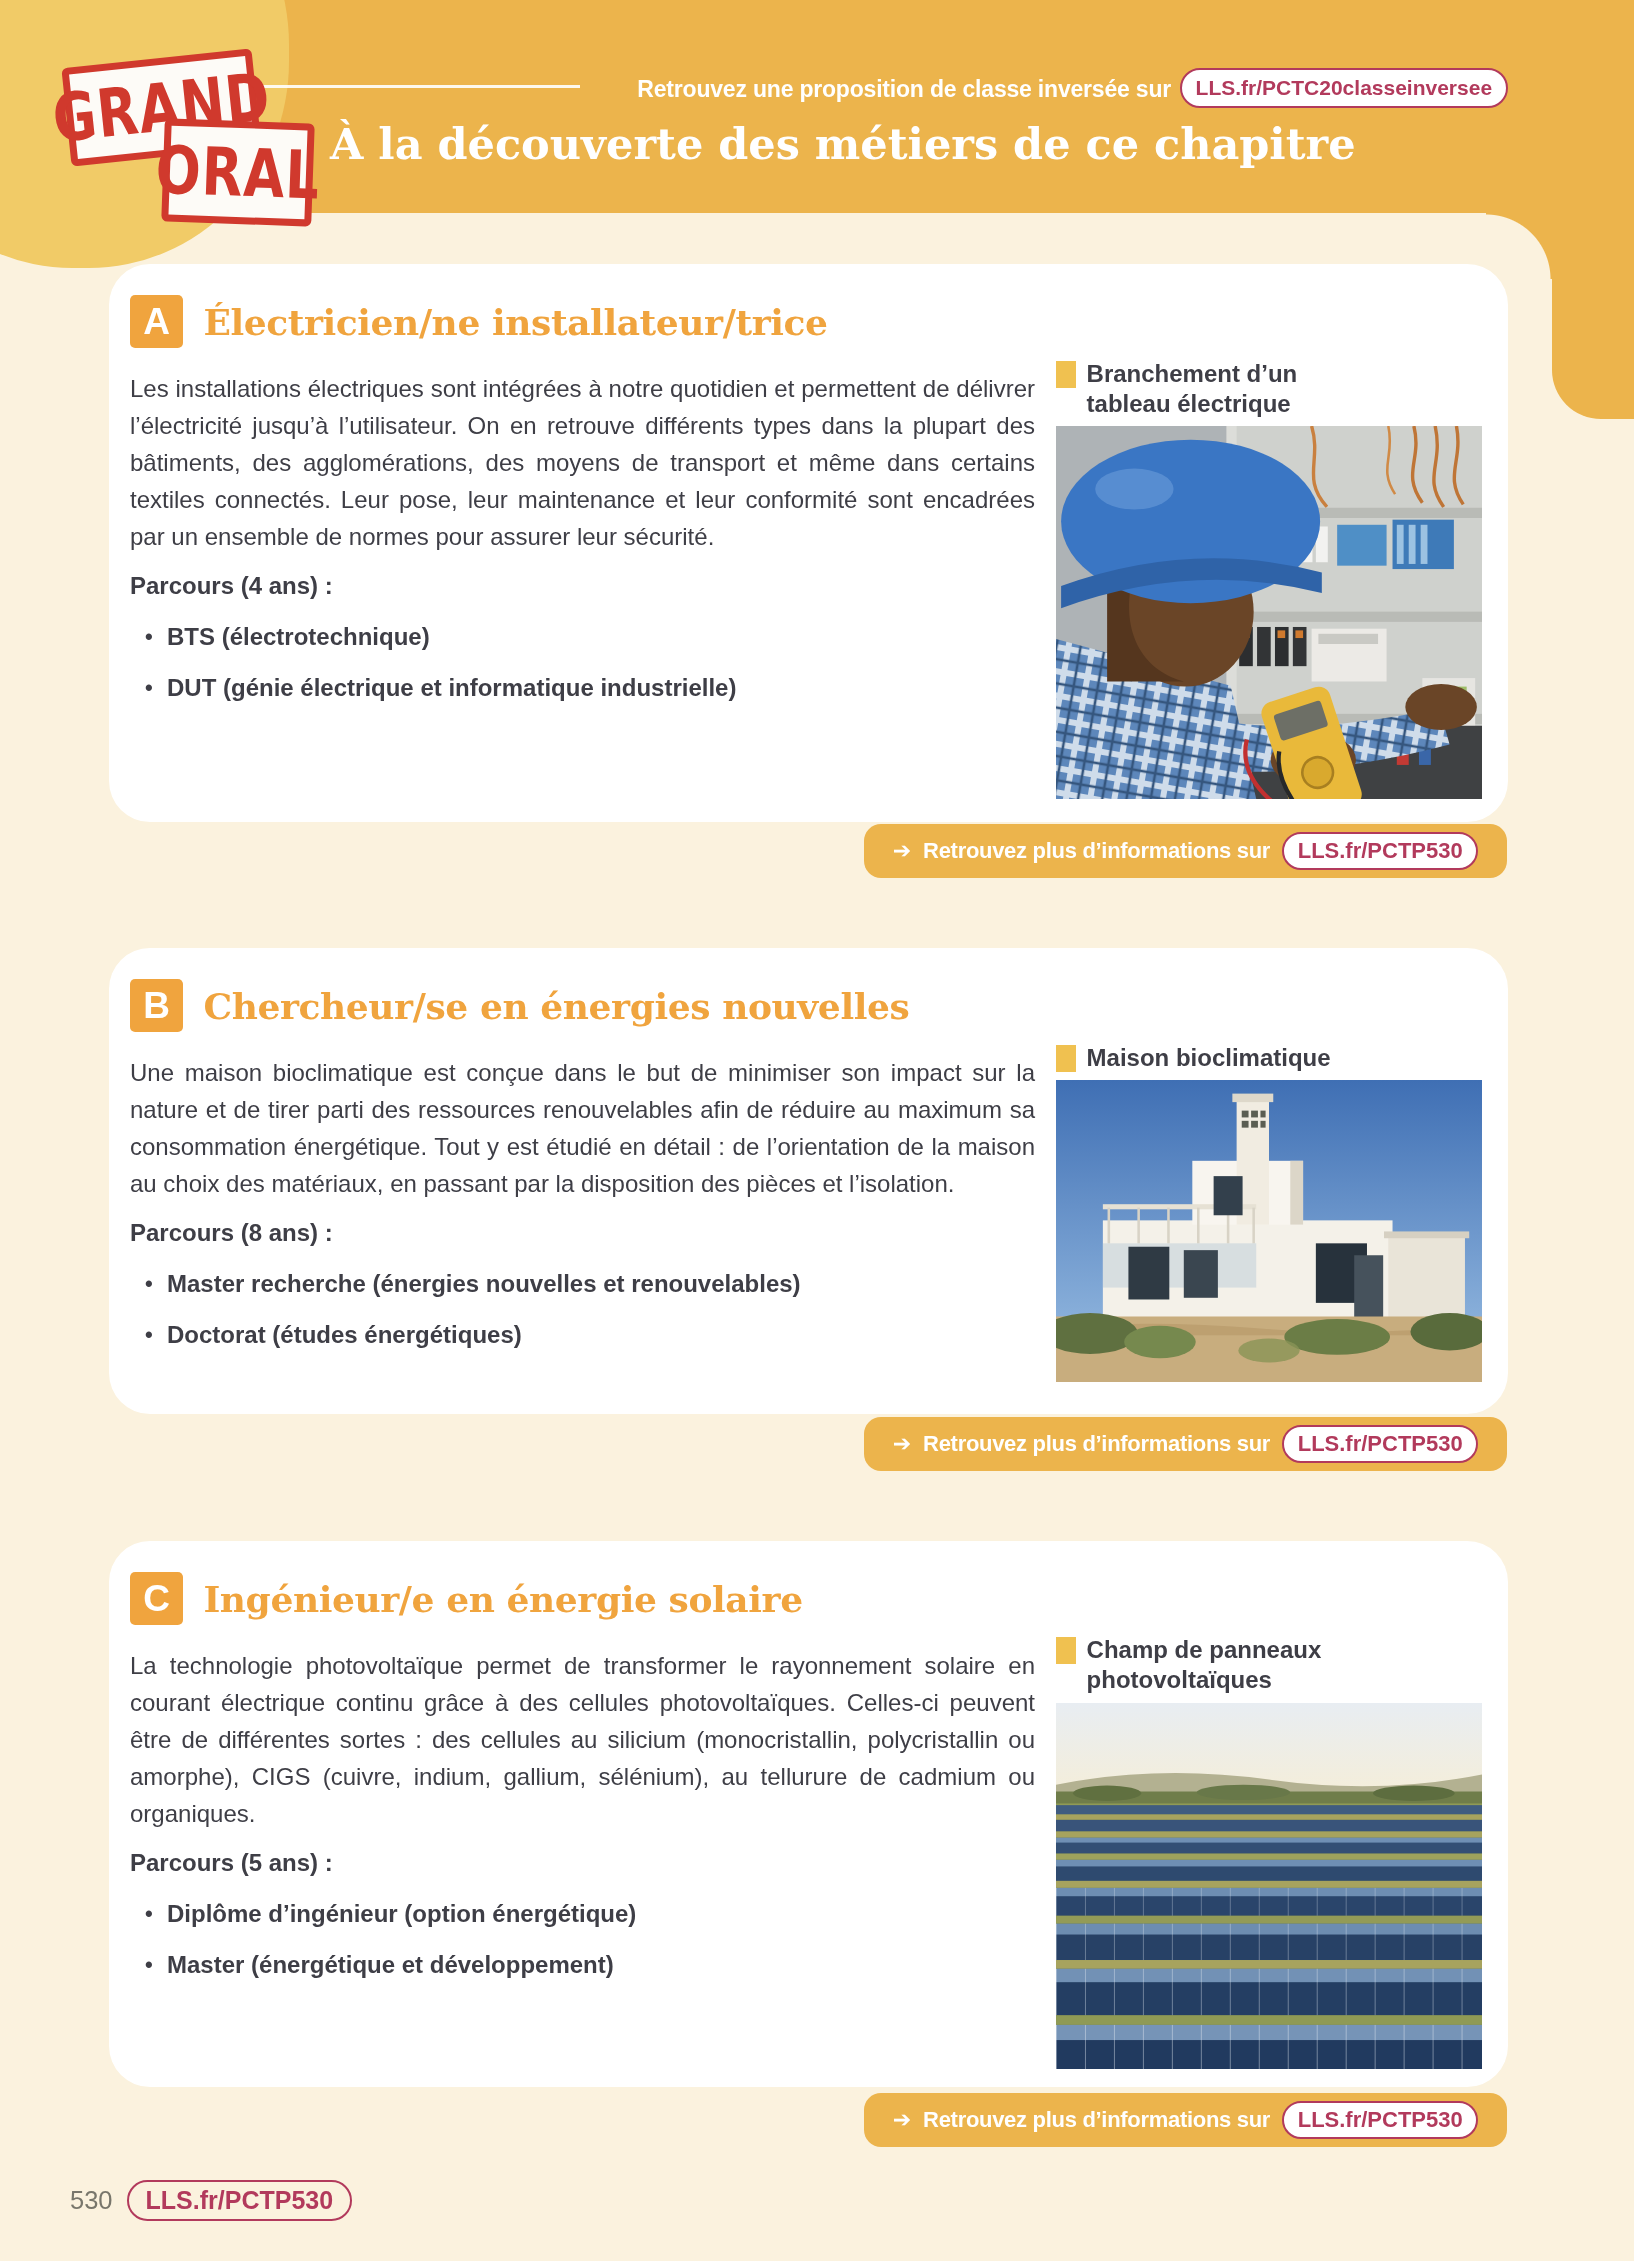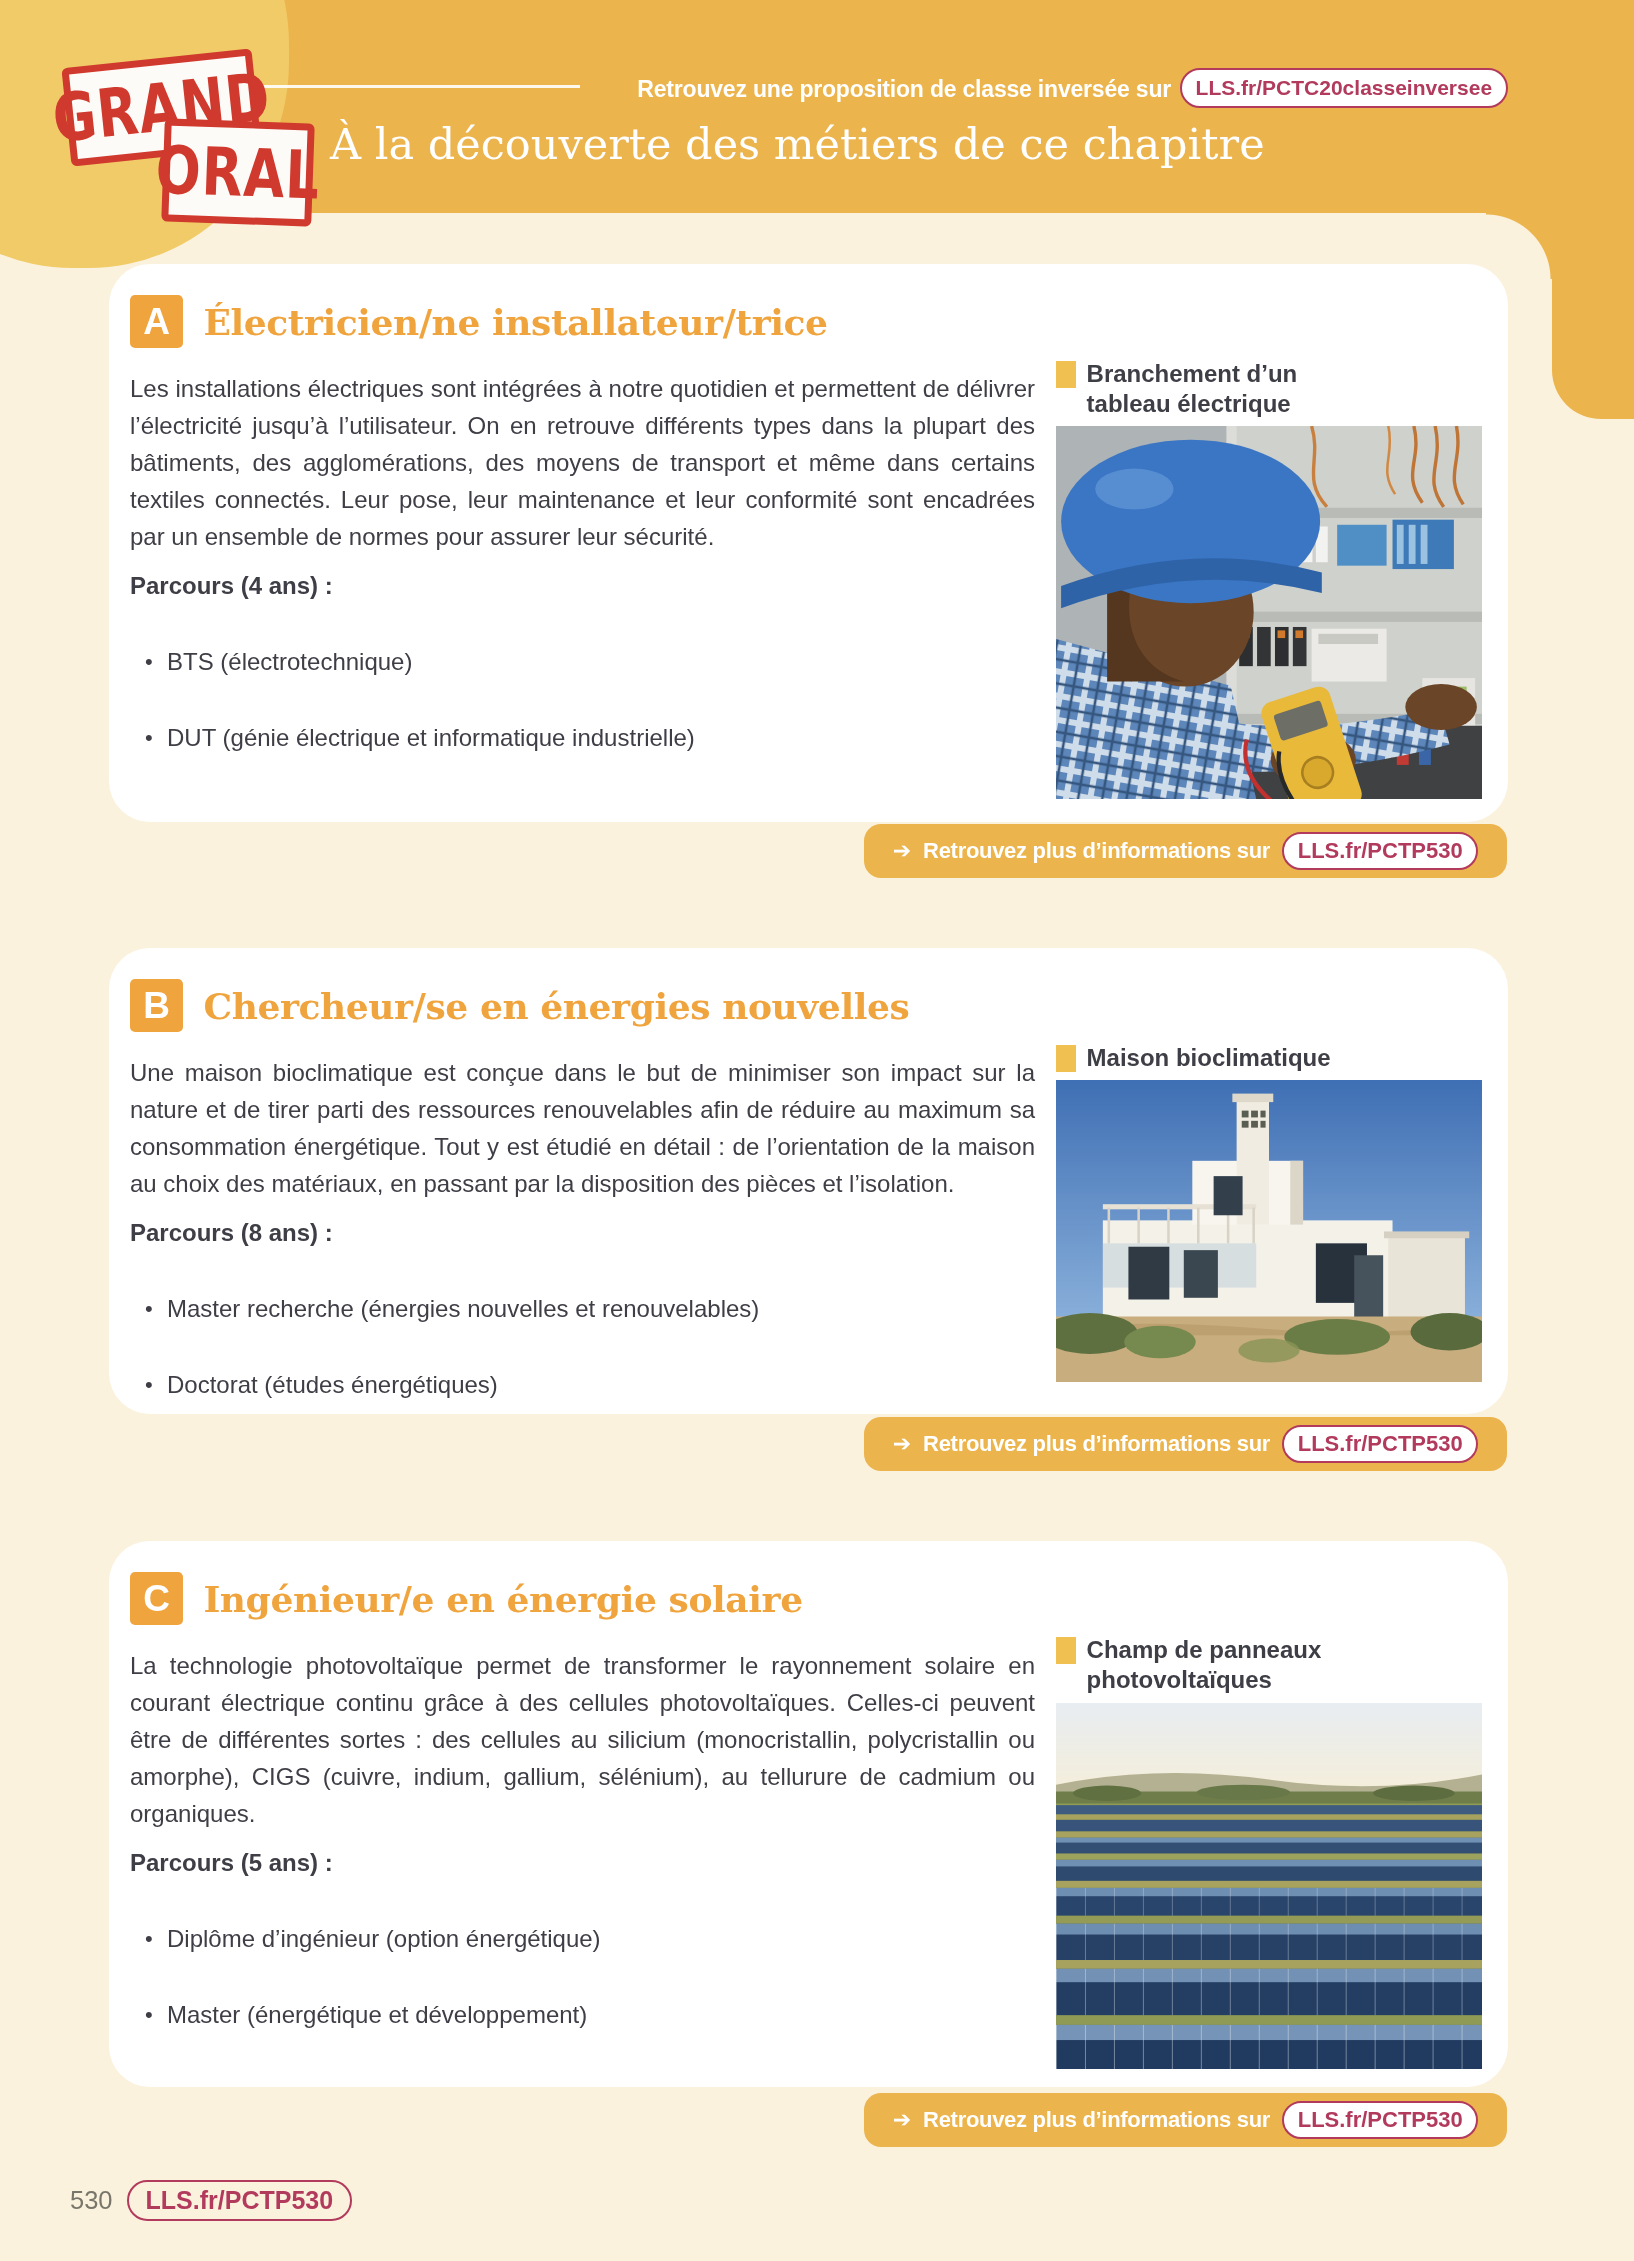--- a/index.html
+++ b/index.html
@@ -19,36 +19,36 @@
   .logo-grand .tt{transform:scaleY(1.25);}
   .logo-oral{left:163px;top:121px;width:136px;height:89px;transform:rotate(2deg);font-size:53px;letter-spacing:0.9px;z-index:5;}
   .logo-oral .tt{transform:scaleY(1.25);}
   .header-line{position:absolute;left:262px;top:85px;width:318px;height:2.6px;background:rgba(255,255,255,.9);}
   .kicker{position:absolute;left:545px;top:76px;width:626px;text-align:right;color:#FFFFFF;
     font-size:23px;font-weight:bold;letter-spacing:-0.2px;}
   .pill{display:inline-block;background:#FFFFFF;border:2.6px solid #B23A5C;border-radius:22px;
     color:#B23A5C;font-weight:bold;white-space:nowrap;}
   .kicker-pill{position:absolute;left:1180px;top:68px;height:36px;line-height:36px;padding:0 13.6px;font-size:21px;}
   .header-title{position:absolute;left:330px;top:119px;width:1107px;color:#FFFFFF;
-    font-family:"DejaVu Serif",serif;font-weight:normal;font-size:43px;letter-spacing:0;}
+    font-family:"DejaVu Serif",serif;font-weight:bold;font-size:43px;letter-spacing:0;}
 
   
   .card{position:absolute;left:109px;width:1399px;background:#FFFFFF;border-radius:41px;}
   .card-a{top:264px;height:558px;}
   .card-b{top:948px;height:466px;}
   .card-c{top:1541px;height:546px;}
   .card-head{position:absolute;left:21px;top:31px;display:flex;align-items:center;gap:20.4px;}
   .chip{width:53px;height:53px;background:#F0A43E;border-radius:5.1px;color:#FFFFFF;
     font-size:37px;font-weight:bold;display:flex;align-items:center;justify-content:center;}
   .sec-title{color:#F0A43E;font-family:"DejaVu Serif",serif;font-weight:bold;font-size:36px;letter-spacing:-0.4px;}
   .col{position:absolute;left:21px;top:106px;width:905px;color:#3E3E46;}
   .para{font-size:24px;line-height:37px;text-align:justify;margin:0;}
   .plabel{font-size:24px;line-height:37px;font-weight:bold;margin-top:12px;}
   .plist{list-style:none;margin:0;padding:0 0 0 37px;}
-  .plist li{font-size:24px;line-height:37px;margin-top:39px;position:relative;}
+  .plist li{font-size:24px;line-height:37px;margin-top:14px;position:relative;font-weight:bold;}
   .plist li::before{content:"•";position:absolute;left:-22px;color:#3E3E46;font-size:22px;}
   .cap{position:absolute;left:947px;font-size:24px;line-height:30px;font-weight:bold;color:#3E3E46;}
   .cap-sq{float:left;width:20.4px;height:27px;background:#F0C150;margin:1.7px 10.2px 1.7px 0;}
   .cap-a{top:95px;width:294px;}
   .cap-b{top:95px;width:400px;}
   .cap-c{top:94px;width:294px;}
   .photo{position:absolute;left:947px;width:426px;overflow:hidden;}
   .photo svg{display:block;width:100%;height:100%;}
   .photo-a{top:162px;height:373px;}
   .photo-b{top:132px;height:302px;}

